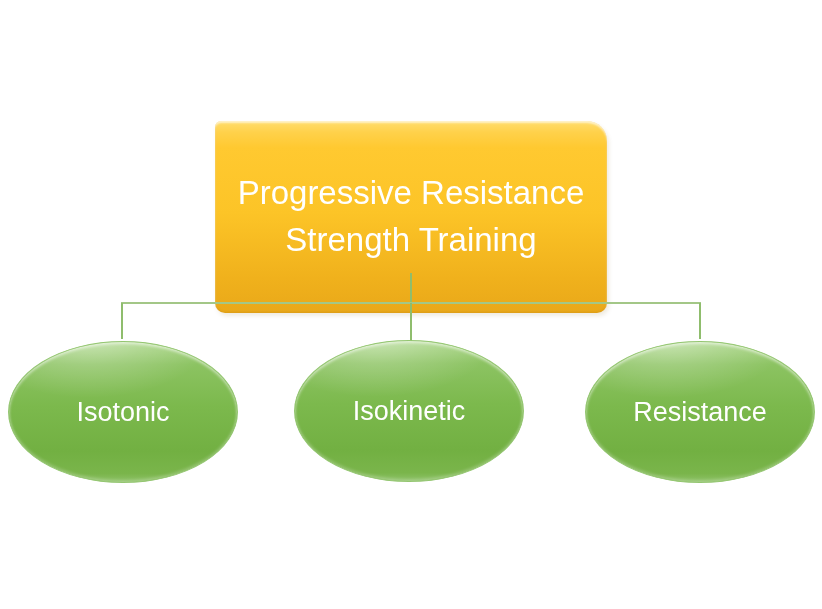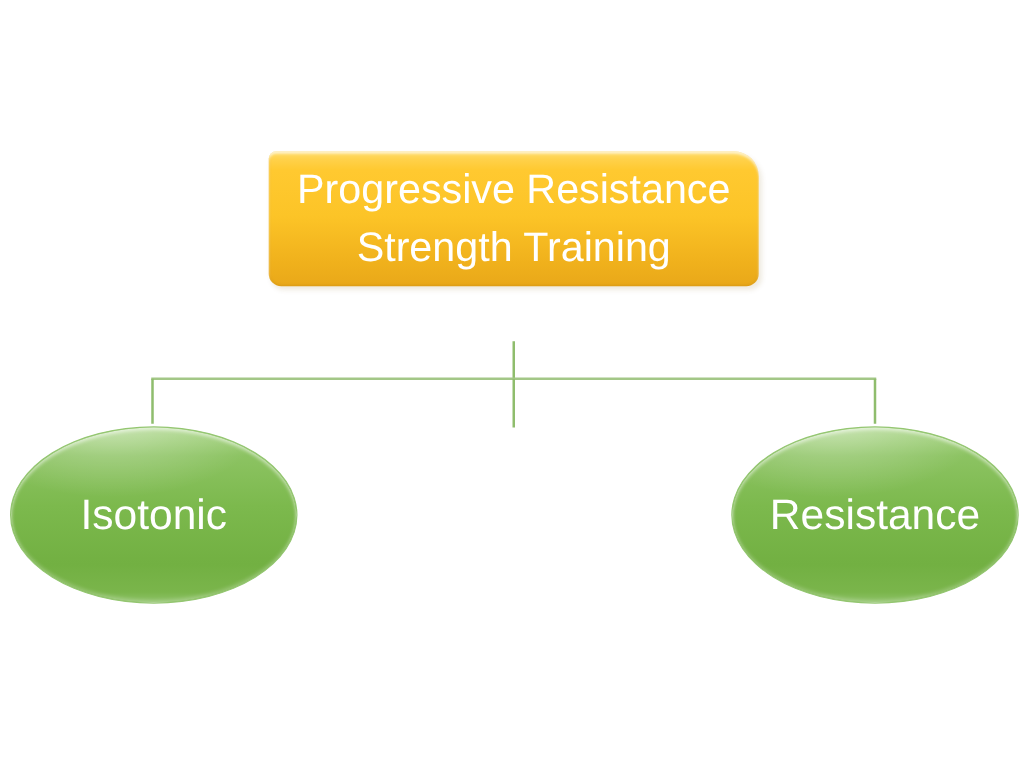--- a/index.html
+++ b/index.html
@@ -13,21 +13,21 @@
     height: 609px;
     background: #ffffff;
     overflow: hidden;
     font-family: "Liberation Sans", sans-serif;
   }
   .root-node {
     position: absolute;
     left: 215px;
     top: 121px;
     width: 392px;
-    height: 108px;
+    height: 192px;
     box-sizing: border-box;
     padding: 0 4px;
     border-radius: 6px 20px 10px 10px;
     background:
       linear-gradient(180deg,
         #ffdd6d 0%,
         #ffd14a 6%,
         #ffc930 14%,
         #fcc427 48%,
         #f0b11c 82%,
@@ -79,21 +79,21 @@
       inset 0 -2px 3px rgba(255,255,255,0.20);
     display: flex;
     align-items: center;
     justify-content: center;
   }
   .child-node-1 { left: 8px;   top: 341px; }
   .child-node-2 { left: 294px; top: 340px; }
   .child-node-3 { left: 585px; top: 341px; }
   .child-label {
     color: #ffffff;
-    font-size: 34px;
+    font-size: 27px;
     text-align: center;
   }
 </style>
 </head>
 <body>
 
 <div class="canvas">
 
   <div class="root-node">
     <div class="root-label">Progressive Resistance Strength Training</div>
@@ -102,18 +102,21 @@
   <div class="conn conn-root-v"></div>
   <div class="conn conn-h"></div>
   <div class="conn conn-left-v"></div>
   <div class="conn conn-mid-v"></div>
   <div class="conn conn-right-v"></div>
 
   <div class="child-node child-node-1">
     <div class="child-label">Isotonic</div>
   </div>
 
+  <div class="child-node child-node-2">
+    <div class="child-label">Isokinetic</div>
+  </div>
 
   <div class="child-node child-node-3">
     <div class="child-label">Resistance</div>
   </div>
 
 </div>
 
 </body></html>

